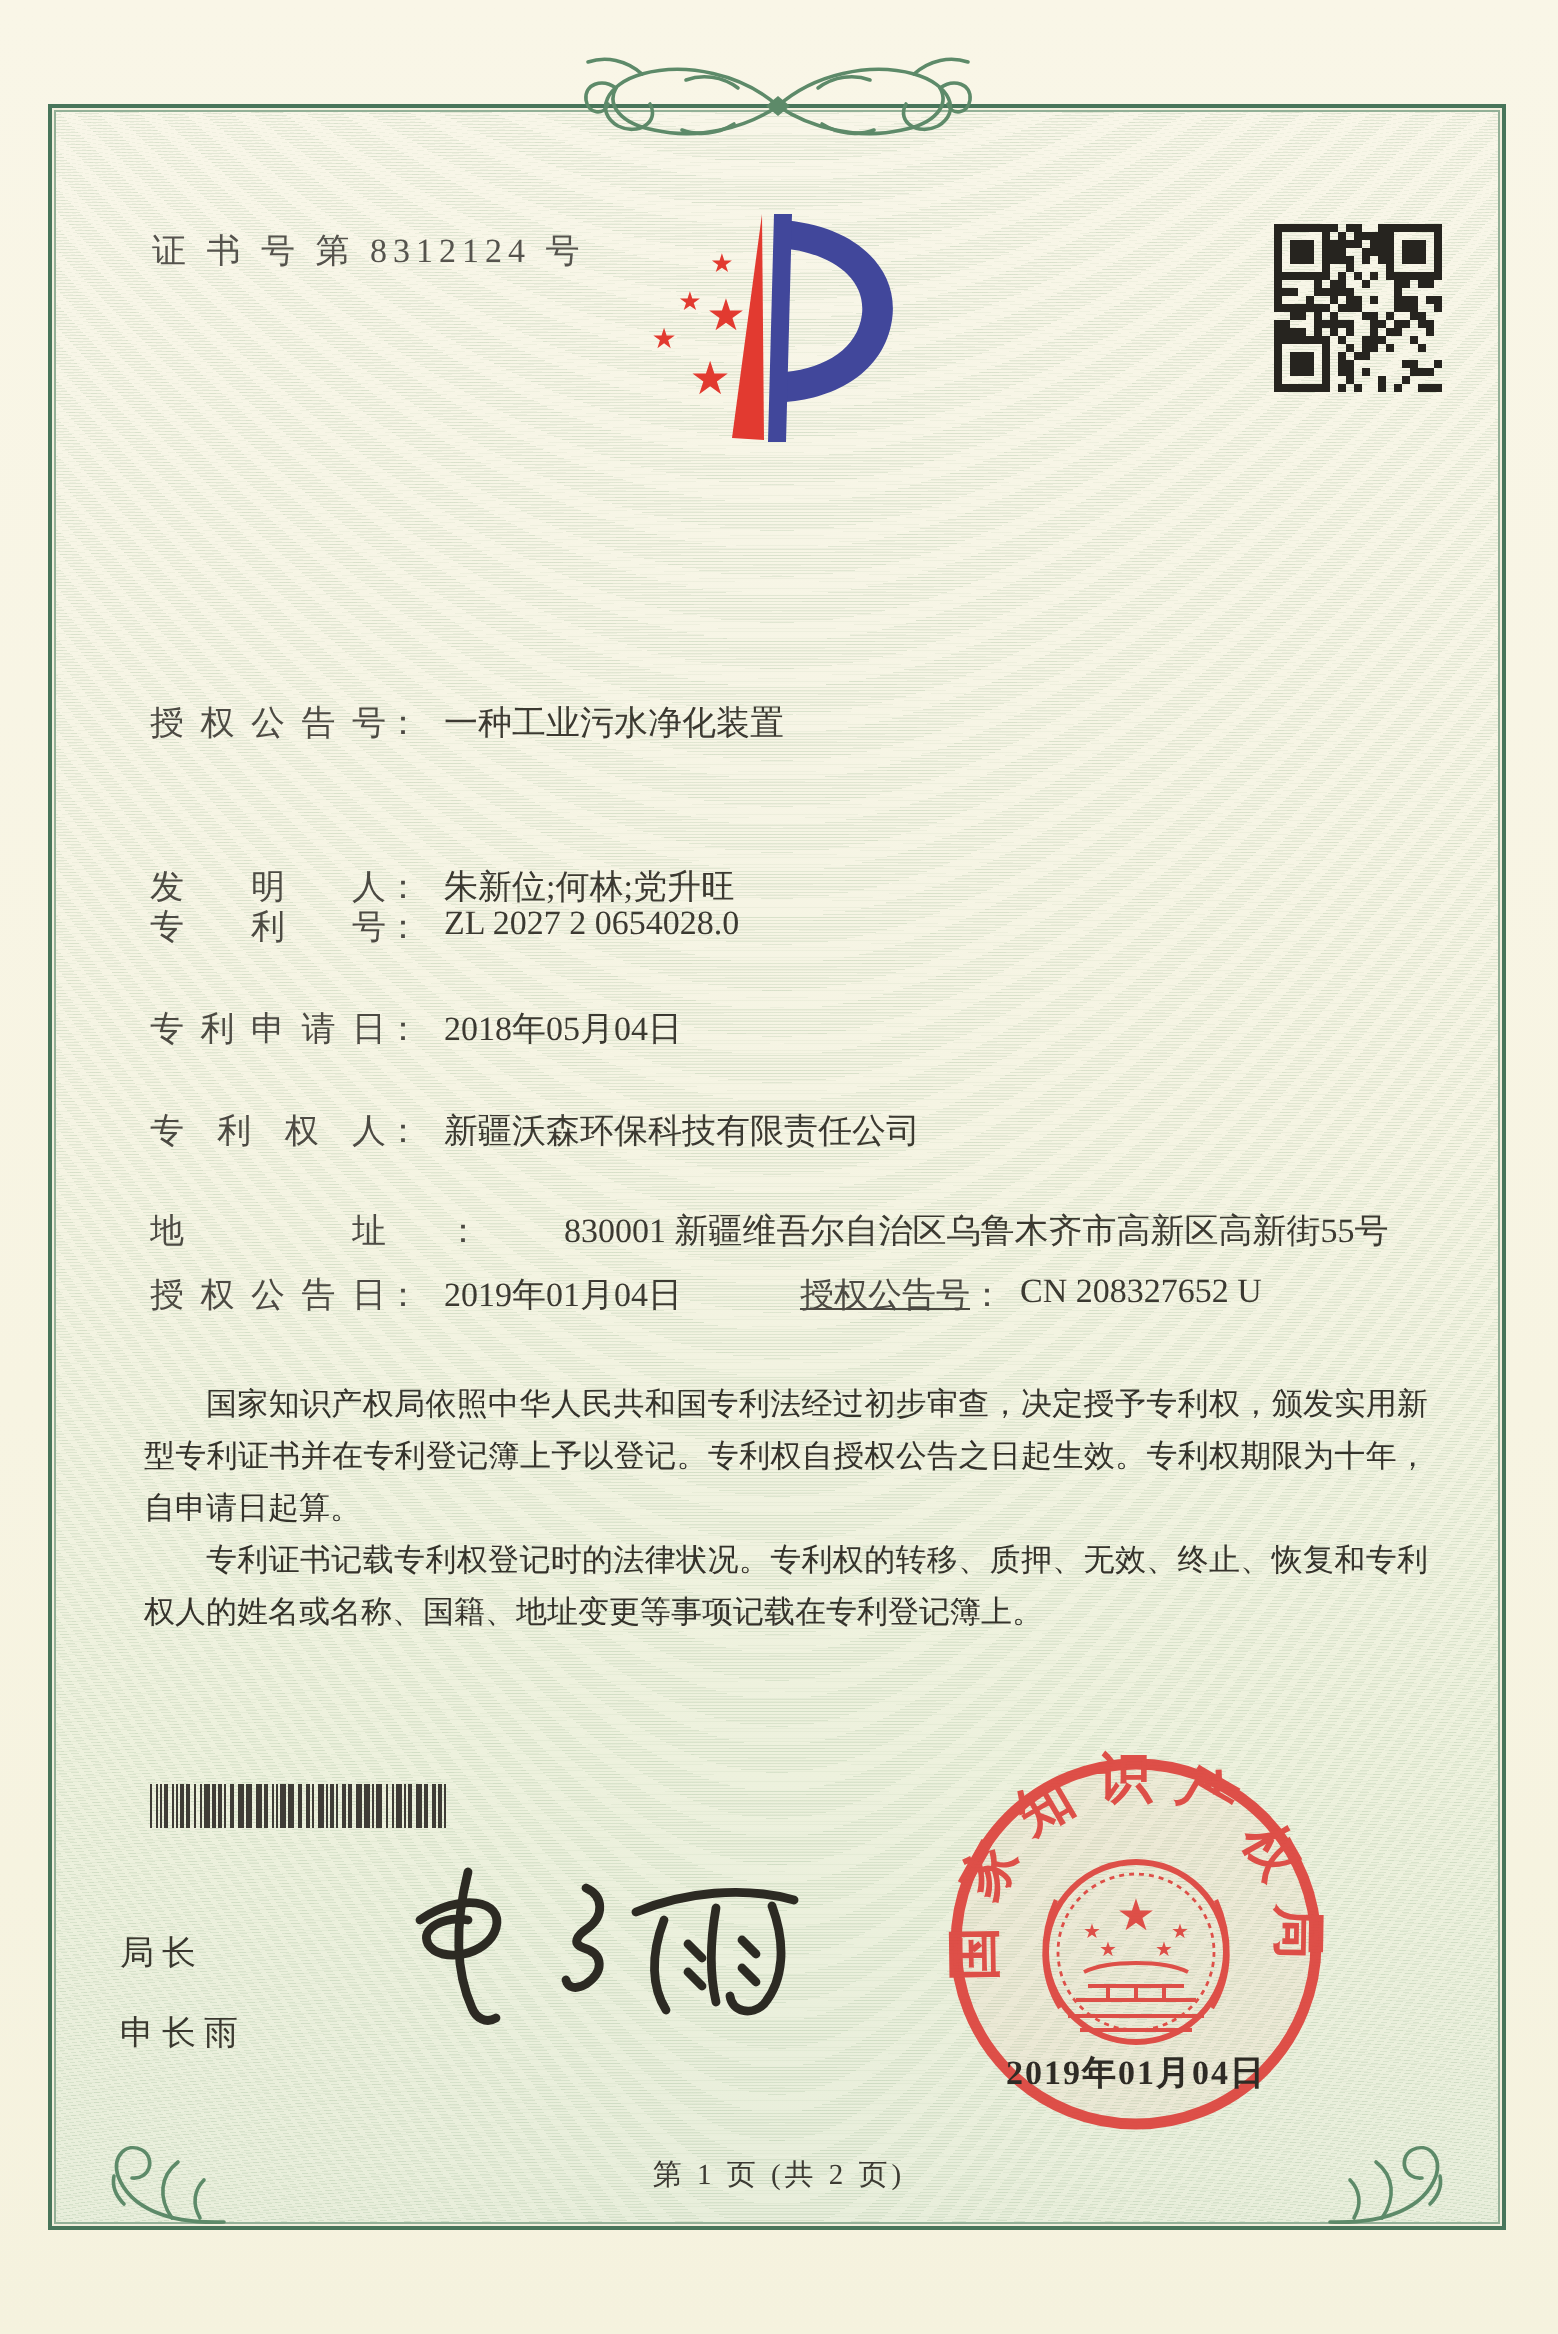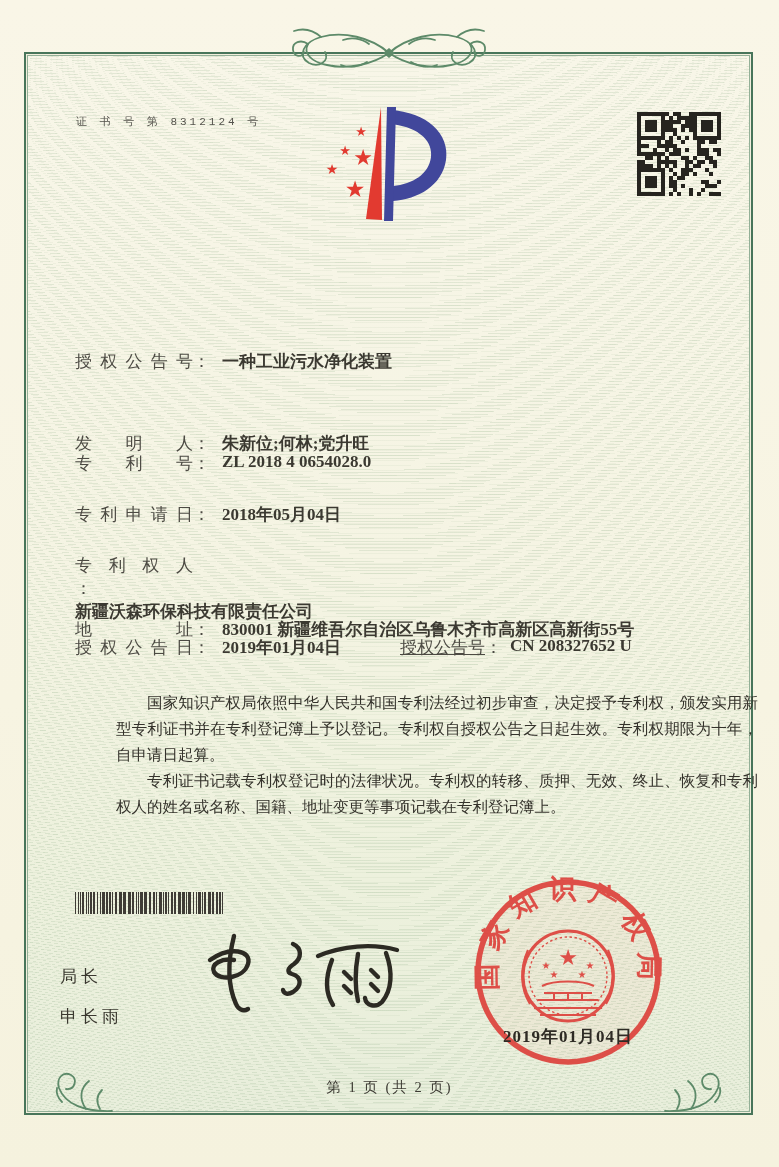--- a/index.html
+++ b/index.html
@@ -15,35 +15,35 @@
   .frame{position:absolute;left:24px;top:52px;width:725px;height:1059px;
     border:2px solid #48755a;
     background:
       repeating-radial-gradient(ellipse 1300px 360px at 50% -12%, rgba(118,156,112,.07) 0 1px, rgba(0,0,0,0) 1px 6px),
       repeating-radial-gradient(ellipse 1500px 460px at 50% 118%, rgba(104,148,102,.15) 0 1px, rgba(0,0,0,0) 1px 5px),
       linear-gradient(180deg,#f8f6e8 0%,#f5f4e3 48%,#edf1dd 78%,#e8eedb 100%);
     box-shadow:0 0 0 1px #f2efdd inset, 0 0 0 2px #93b097 inset;}
   .orn{position:absolute;pointer-events:none;}
   .txt{position:absolute;color:#3f3d37;}
 
-  .cert-no{left:76px;top:114px;font-size:11px;letter-spacing:3px;color:#55534d;font-family:Liberation Mono, monospace;}
+  .cert-no{left:76px;top:114px;font-size:17px;letter-spacing:3px;color:#55534d;}
   .title{left:0;right:0;top:243px;text-align:center;font-size:40px;font-weight:bold;
     letter-spacing:10px;color:#27251f;}
 
   .row{position:absolute;left:75px;width:640px;display:flex;align-items:flex-start;
     font-size:17px;color:#45433c;}
   .flabel{display:inline-block;width:118px;text-align:justify;text-align-last:justify;
     color:#4c4a43;flex:none;}
   .colon{flex:none;margin-right:12px;color:#4c4a43;}
-  .fvalue{color:#3b3931;font-weight:bold;}
+  .fvalue{color:#3b3931;}
   .grant2{position:absolute;left:325px;top:0;display:flex;}
   .grant2 .colon{margin-right:8px;}
 
   .paras{position:absolute;left:72px;top:690px;width:642px;font-size:15.5px;
-    line-height:26px;color:#34322b;text-align:justify;margin-left:44px;}
+    line-height:26px;color:#34322b;text-align:justify;}
   .paras p{margin:0;text-indent:2em;}
 
   .barcode{position:absolute;left:75px;top:892px;width:216px;height:22px;display:flex;align-items:stretch;}
   .barcode i{display:block;background:#3f3c36;}
 
   .signer{position:absolute;left:60px;font-family:"Liberation Sans","DejaVu Sans",sans-serif;
     font-size:17px;letter-spacing:4px;color:#3a382f;margin-top:13px;}
   .sig-svg{position:absolute;left:190px;top:926px;}
 
   .seal-svg{position:absolute;left:466px;top:870px;}
@@ -358,33 +358,33 @@
     <span class="fvalue">一种工业污水净化装置</span>
   </div>
   <div class="row" style="top:401px;margin-top:31px;">
     <span class="flabel">发明人</span>
     <span class="colon">：</span>
     <span class="fvalue">朱新位;何林;党升旺</span>
   </div>
   <div class="row" style="top:452px;">
     <span class="flabel">专利号</span>
     <span class="colon">：</span>
-    <span class="fvalue">ZL 2018 4 0654028.0</span>
+    <span class="fvalue">ZL 2027 2 0654028.0</span>
   </div>
   <div class="row" style="top:503px;">
     <span class="flabel">专利申请日</span>
     <span class="colon">：</span>
     <span class="fvalue">2018年05月04日</span>
   </div>
-  <div class="row" style="top:554px;flex-direction:column;">
+  <div class="row" style="top:554px;">
     <span class="flabel">专利权人</span>
     <span class="colon">：</span>
     <span class="fvalue">新疆沃森环保科技有限责任公司</span>
   </div>
-  <div class="row" style="top:618px;">
+  <div class="row" style="top:604px;gap:30px;">
     <span class="flabel">地址</span>
     <span class="colon">：</span>
     <span class="fvalue">
       <span style="display:block;">830001 新疆维吾尔自治区乌鲁木齐市高新区高新街55号</span>
     </span>
   </div>
 
   <div class="row" style="top:636px;">
     <span class="flabel">授权公告日</span>
     <span class="colon">：</span>

